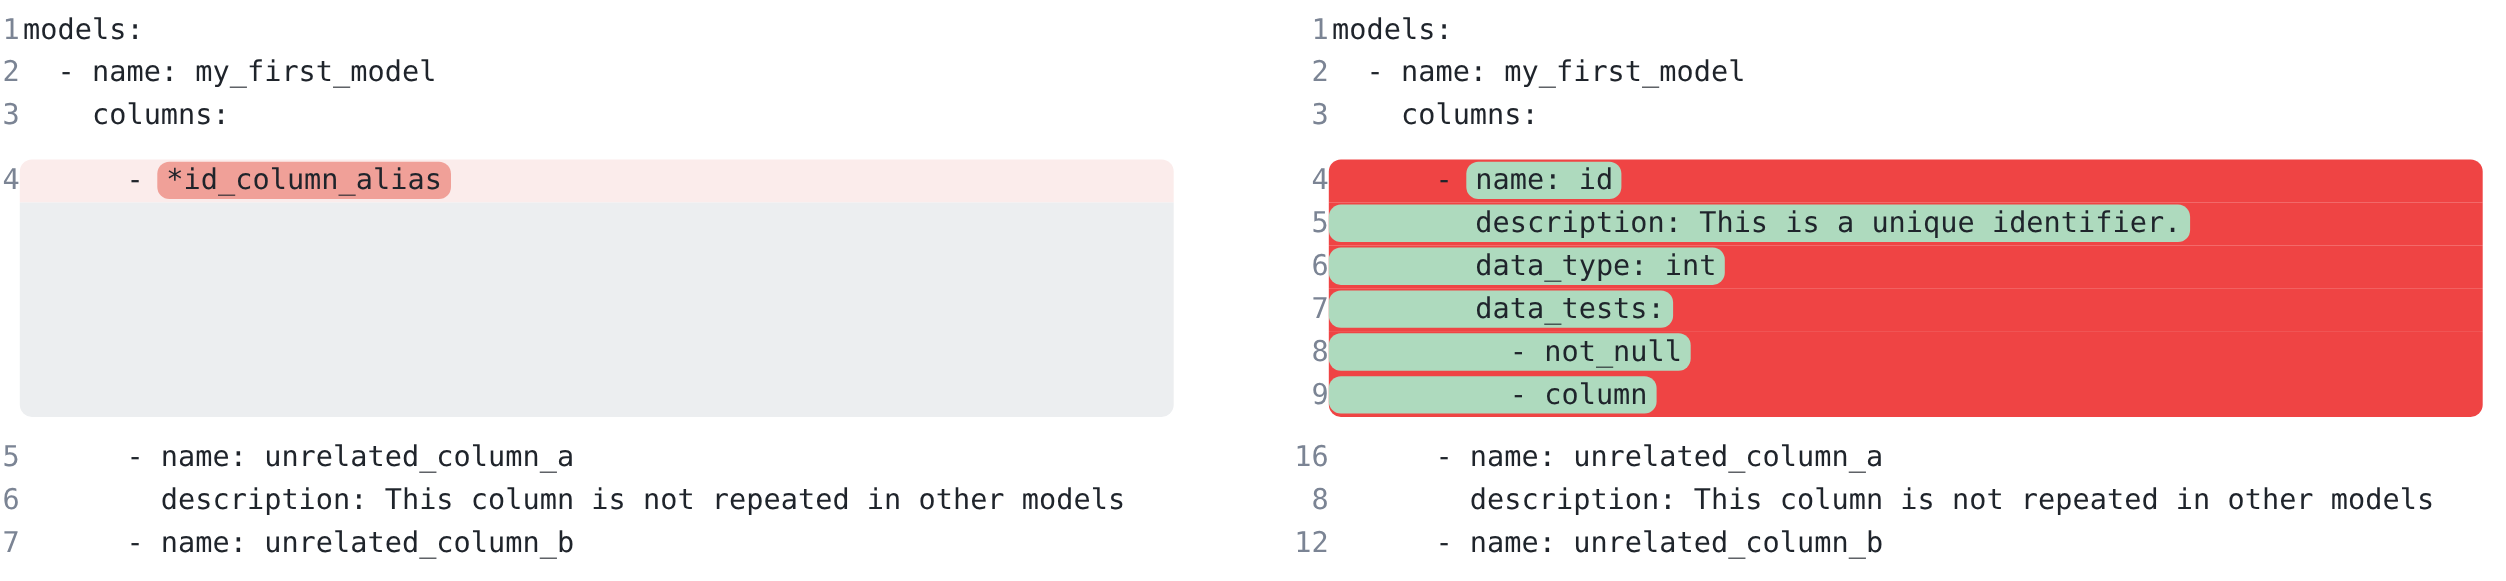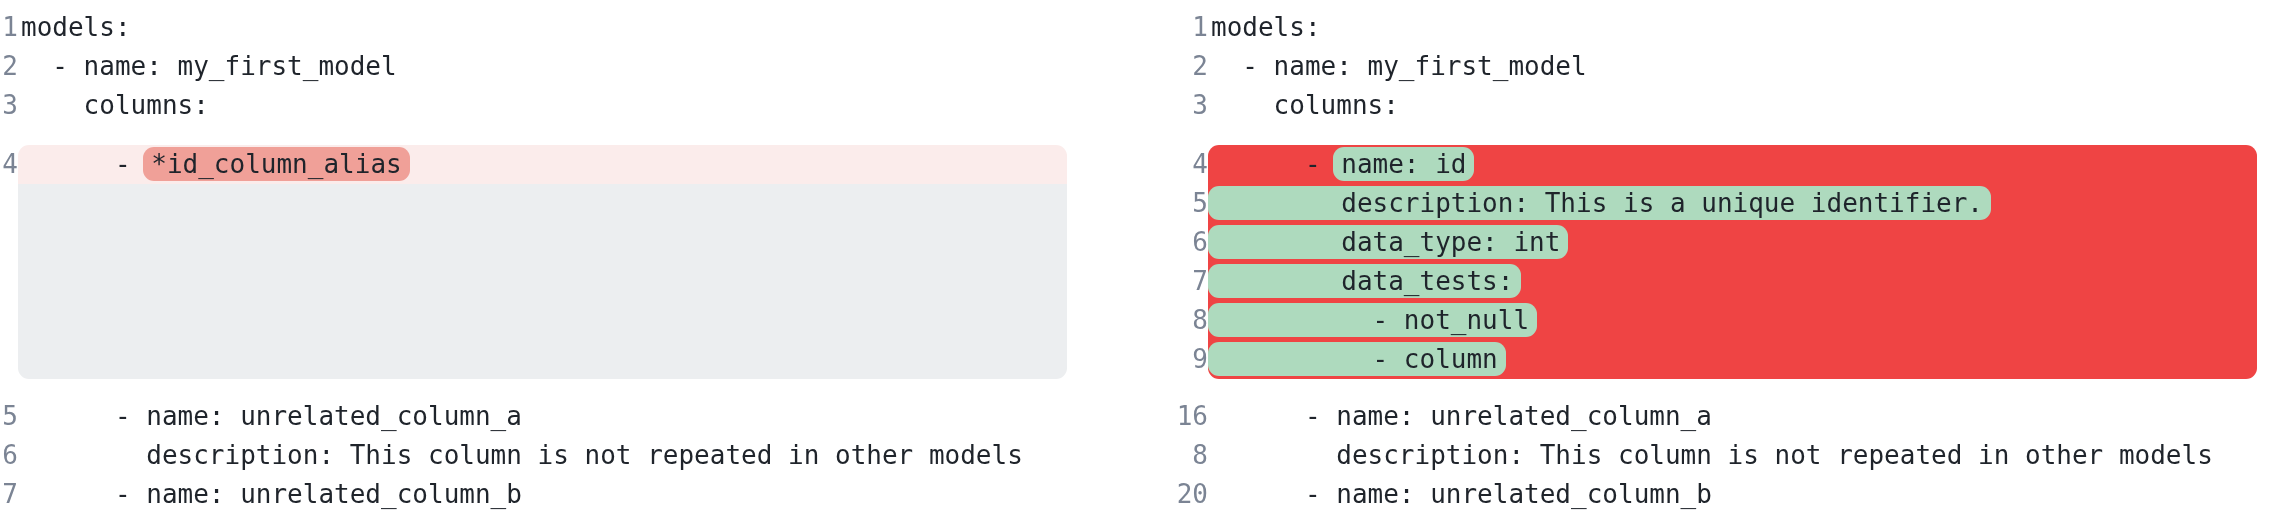--- a/index.html
+++ b/index.html
@@ -162,18 +162,18 @@
 
     <div class="line">
       <span class="num">16</span>
       <span class="code">      - name: unrelated_column_a</span>
     </div>
     <div class="line">
       <span class="num">8</span>
       <span class="code">        description: This column is not repeated in other models</span>
     </div>
     <div class="line">
-      <span class="num">20</span>
+      <span class="num">12</span>
       <span class="code">      - name: unrelated_column_b</span>
     </div>
 
   </div>
 </div>
 
 </body></html>

